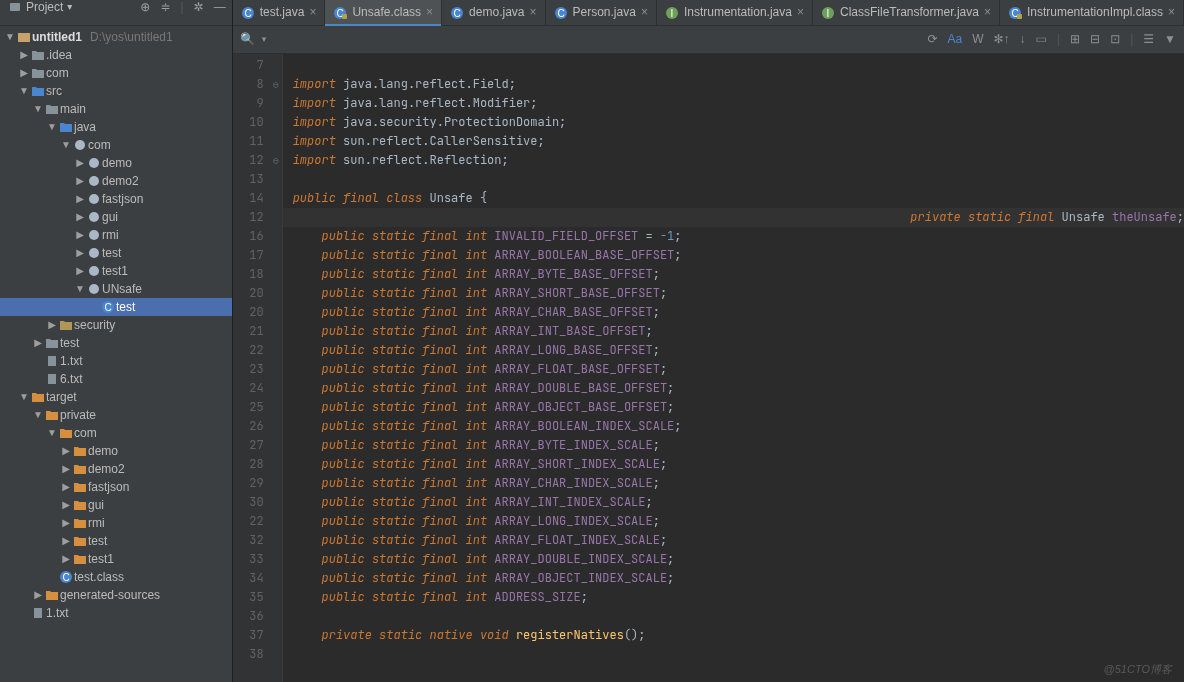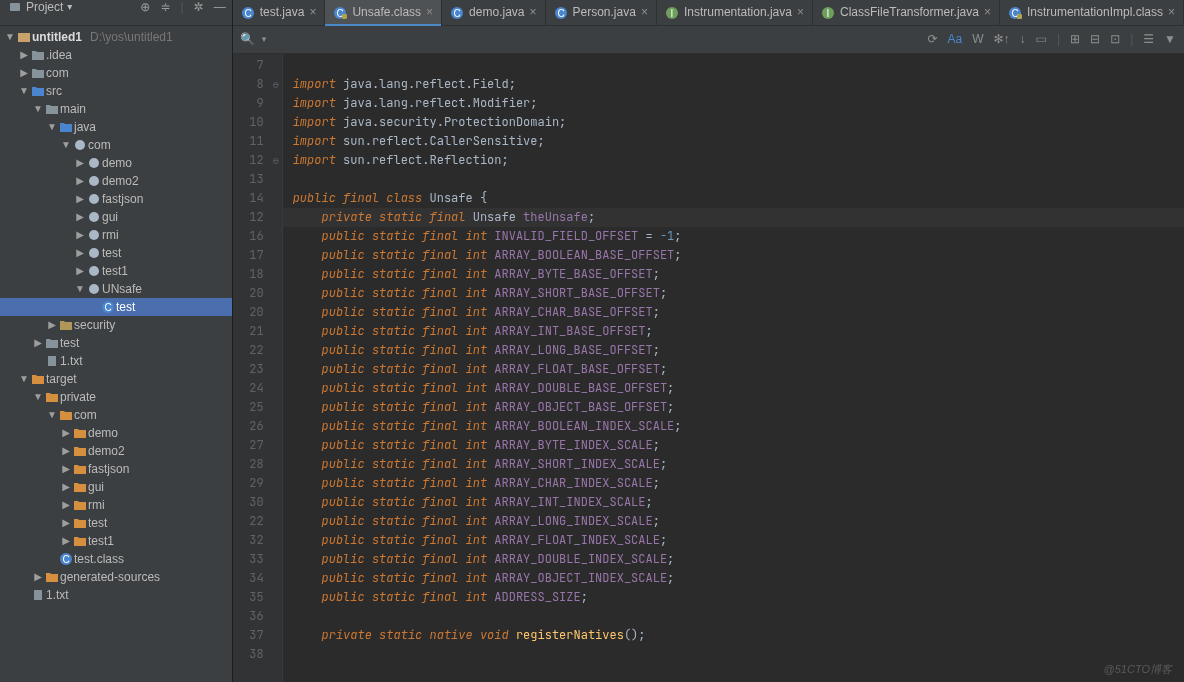--- a/index.html
+++ b/index.html
@@ -41,21 +41,21 @@
   .findbar .search{flex:1;display:flex;align-items:center;gap:6px;}
   .findbar .opts{display:flex;gap:10px;align-items:center;}
   .findbar .opts2{display:flex;gap:10px;align-items:center;margin-left:auto;}
   .findbar .on{color:#4a86cf;}
   .code-area{flex:1;display:flex;overflow:hidden;}
   .gutter{width:50px;background:var(--panel-dark);border-right:1px solid #3a3a3a;text-align:right;color:#606366;font:12px/19px "JetBrains Mono",Consolas,monospace;padding-top:2px;}
   .gutter .ln{padding-right:18px;height:19px;position:relative;}
   .gutter .ln.fold::after{content:"⊖";position:absolute;right:3px;color:#606366;font-size:10px;}
   .code{flex:1;font:12px/19px "JetBrains Mono",Consolas,monospace;padding-top:2px;padding-left:10px;white-space:pre;color:#a9b7c6;}
   .code .row{height:19px;}
-  .code .hl{background:#323232;margin-left:-10px;padding-left:10px;}
+  .code .hl{background:#323232;margin-left:-10px;padding-left:10px;text-align:right;}
   .kw{color:var(--kw);font-style:italic;} .nm{color:var(--name);} .nu{color:var(--num);}
   .watermark{position:absolute;right:12px;bottom:6px;color:#5a5a5a;font-size:11px;font-style:italic;text-align:right;}
   svg{display:block;}
 </style>
 </head>
 <body>
 
 <div class="root">
 
   <div class="sidebar">
@@ -241,20 +241,29 @@
           <span class="lbl">test</span>
         </div>
         <div class="node" style="padding-left:32px">
           <span class="tw"></span>
           <span class="ic">
             <svg width="14" height="14">
               <rect x="3" y="2" width="8" height="10" fill="#87939a"></rect>
             </svg>
           </span>
           <span class="lbl">1.txt</span>
+        </div>
+        <div class="node" style="padding-left:32px">
+          <span class="tw"></span>
+          <span class="ic">
+            <svg width="14" height="14">
+              <rect x="3" y="2" width="8" height="10" fill="#87939a"></rect>
+            </svg>
+          </span>
+          <span class="lbl">6.txt</span>
         </div>
         <div class="node" style="padding-left:18px">
           <span class="tw">▼</span>
           <span class="ic">
             <svg width="14" height="14">
               <path d="M1 3h4l1 1h7v8H1z" fill="#d68f3e"></path>
             </svg>
           </span>
           <span class="lbl">target</span>
         </div>

